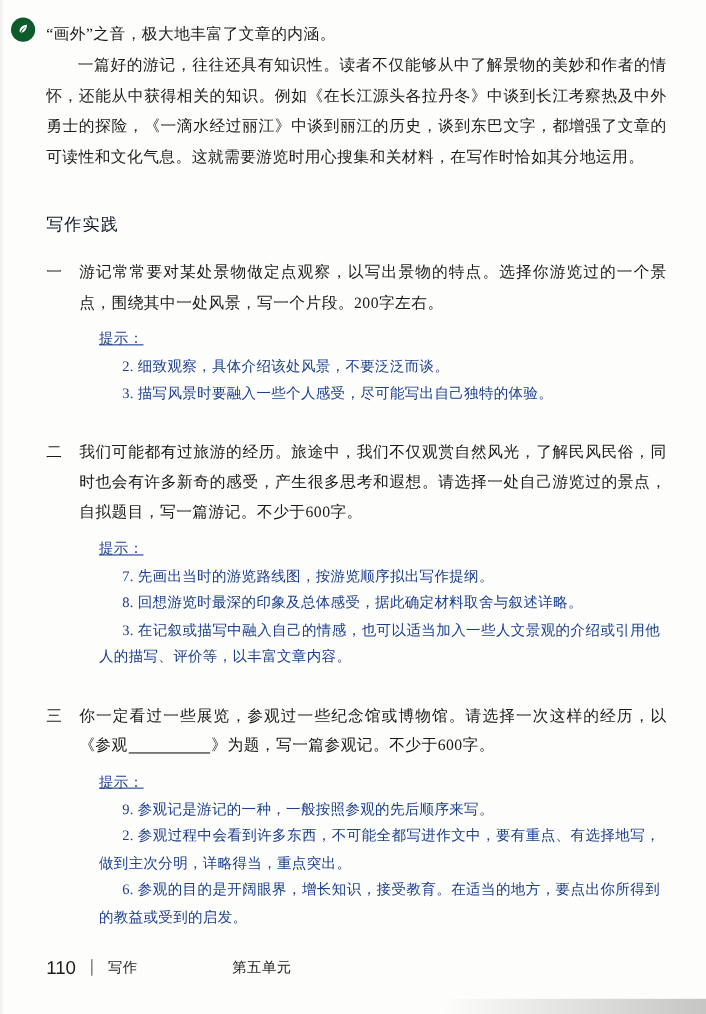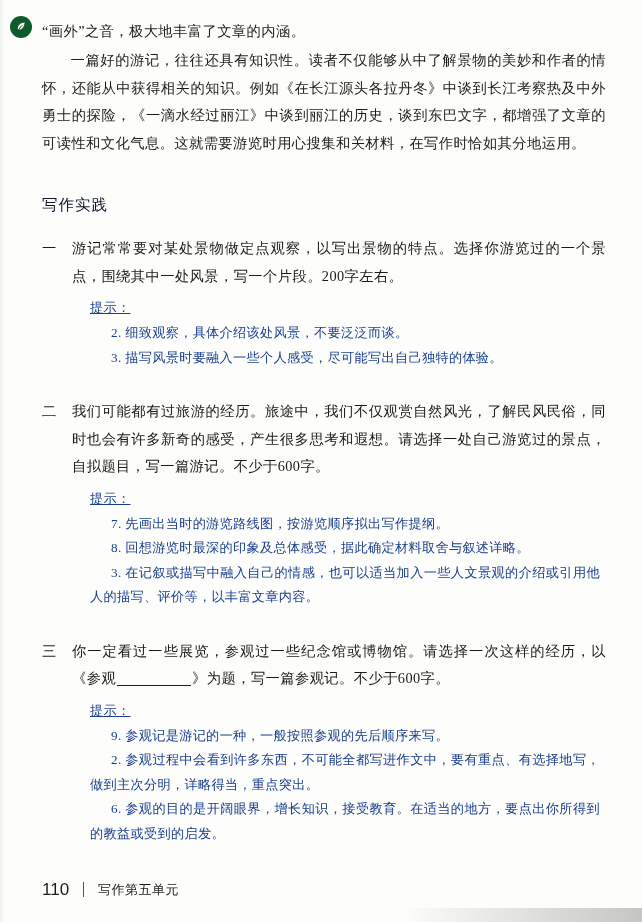--- a/index.html
+++ b/index.html
@@ -106,40 +106,41 @@
     width: 74px;
     border-bottom: 1px solid #1c1c1c;
     vertical-align: -3px;
     margin: 0 1px;
   }
 
   .footer {
     position: absolute;
     left: 42px;
     right: 36px;
-    bottom: 22px;
+    bottom: 32px;
     display: flex;
     align-items: flex-end;
     font-size: 13px;
     letter-spacing: 0.5px;
     color: #1c1c1c;
   }
   .footer-pageno {
     font-size: 17px;
     font-family: "Liberation Sans", sans-serif;
     margin-right: 14px;
     letter-spacing: 0;
   }
   .footer-sep {
     width: 1px;
     height: 15px;
     background: #555;
     margin: 0 14px 3px 0;
   }
   .footer-label {
+    margin-right: 86px;
     padding-bottom: 1px;
   }
   .footer-unit {
     padding-bottom: 1px;
   }
   .edge-shadow {
     position: absolute;
     right: 0;
     bottom: 0;
     width: 240px;

